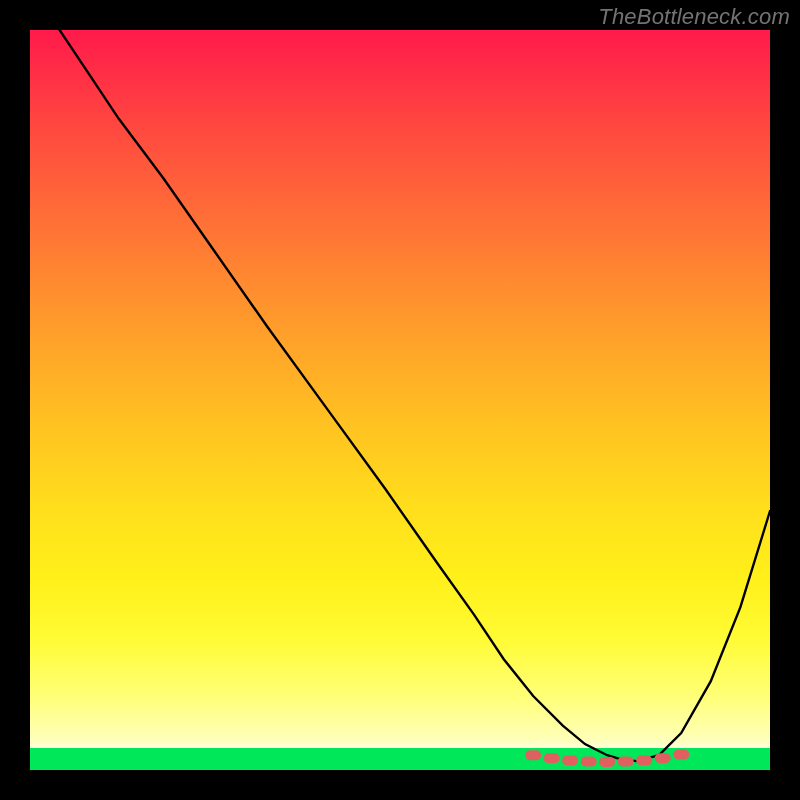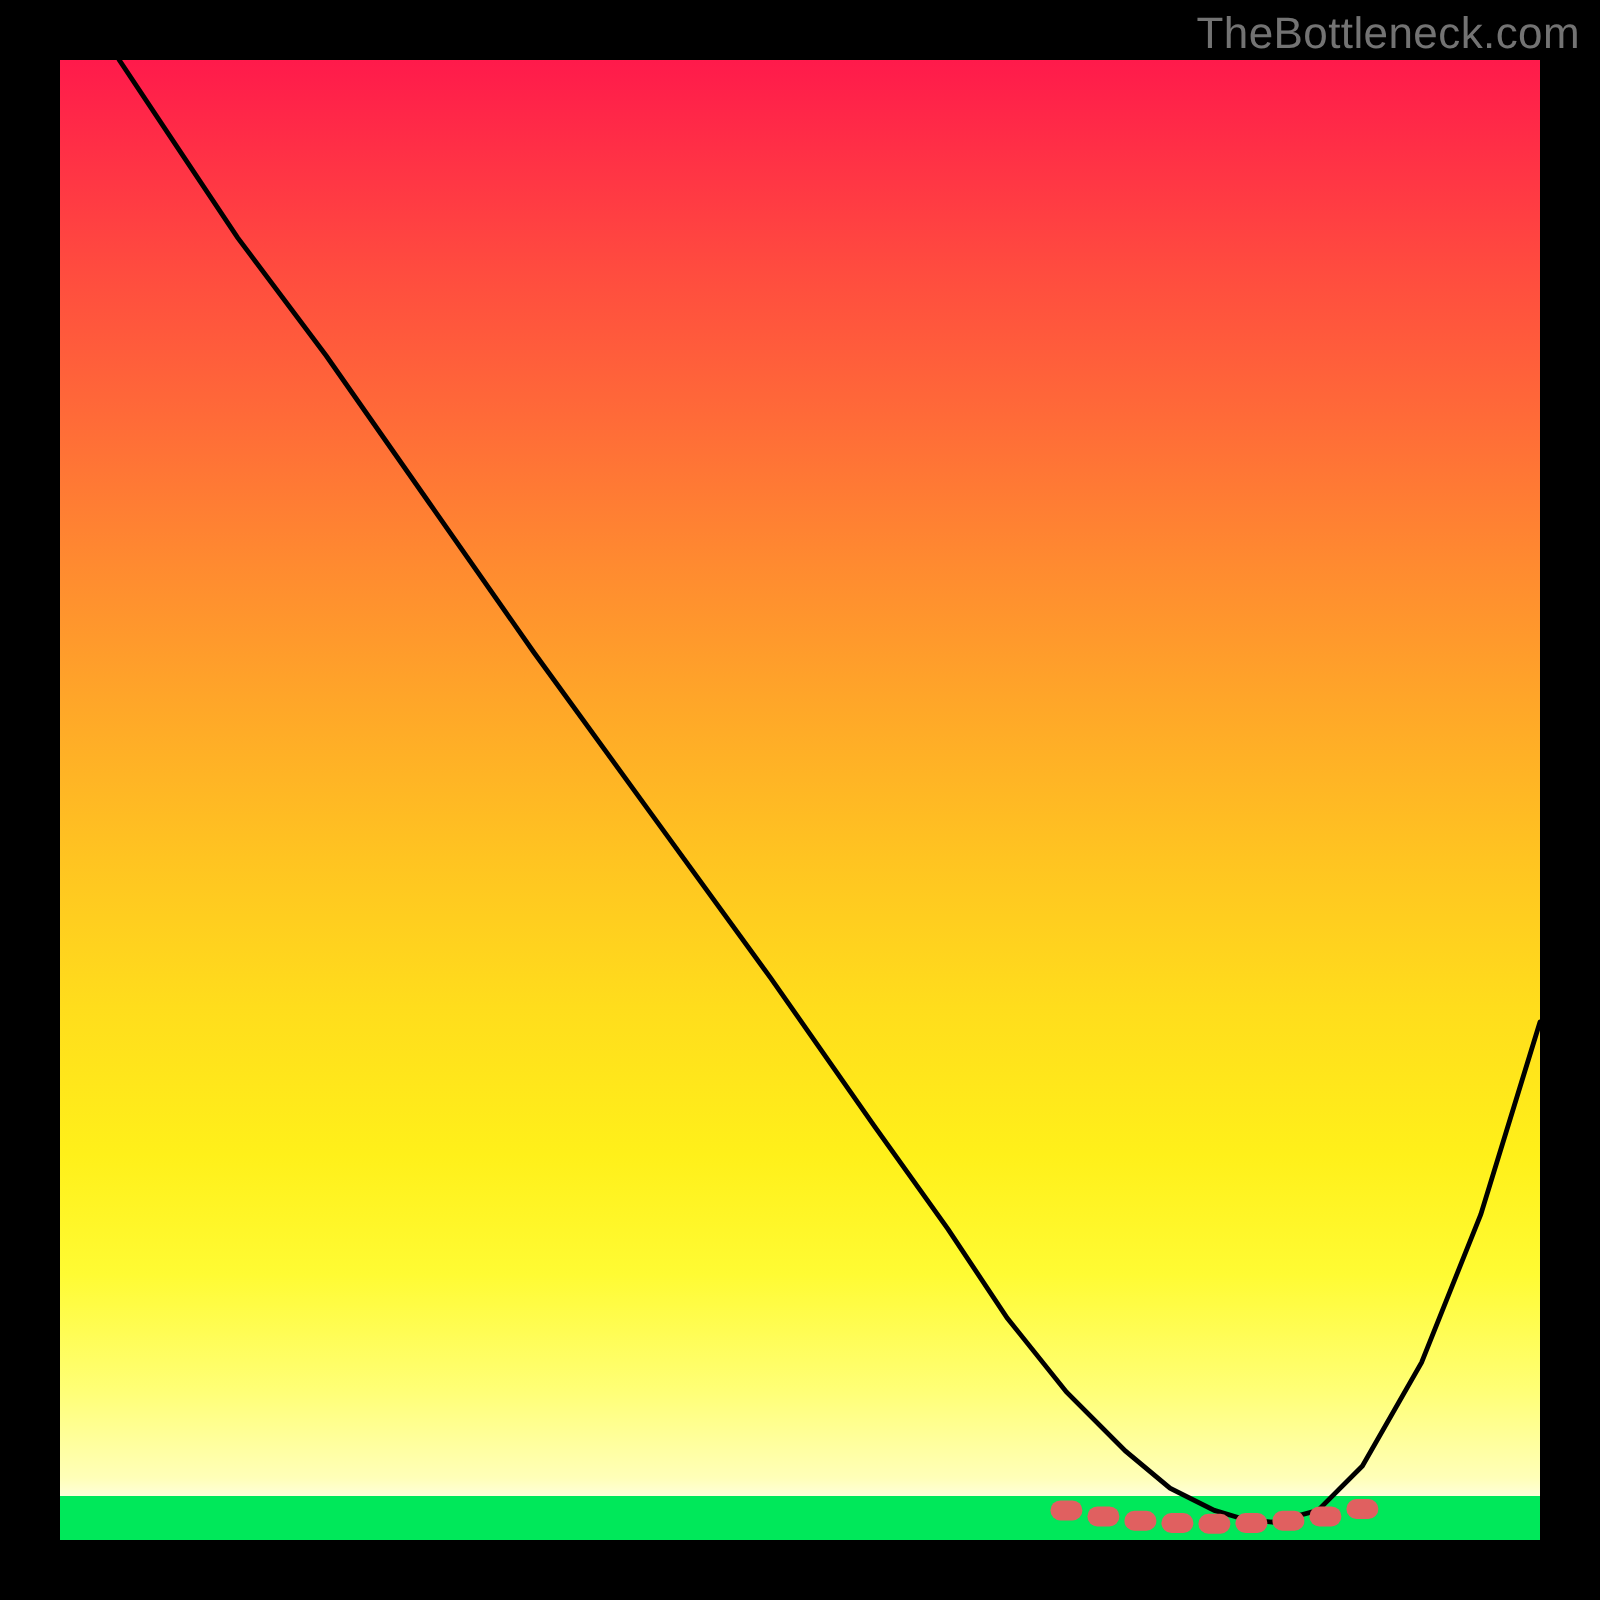--- a/index.html
+++ b/index.html
@@ -53,20 +53,21 @@
     height: 740px;
   }
   .watermark {
     position: absolute;
     top: 4px;
     right: 10px;
     color: #737373;
     font-size: 22px;
     font-weight: 400;
     letter-spacing: 0.2px;
+    font-style: italic;
   }
 </style>
 </head>
 <body>
 
 <div class="frame">
   <div class="watermark">TheBottleneck.com</div>
   <div class="plot">
     <svg viewBox="0 0 740 740">
       <g>

